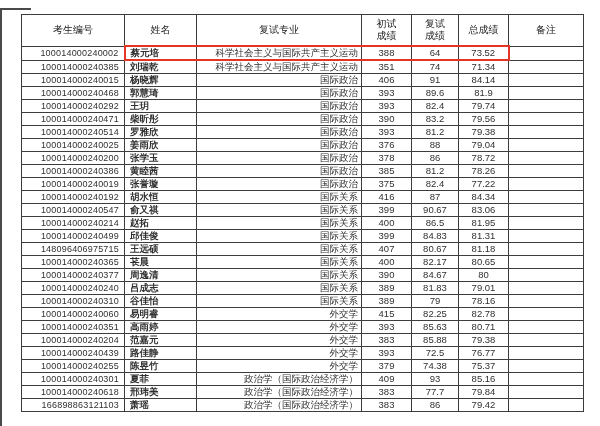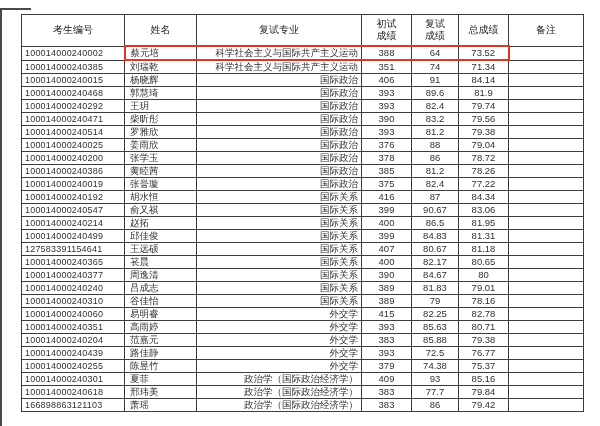--- a/index.html
+++ b/index.html
@@ -20,22 +20,22 @@
   th, td { border:1px solid var(--line); overflow:hidden; }
   th {
     height:30px; font-size:10px; font-weight:normal; text-align:center;
     color:#222; padding:0 1px; line-height:1.2;
   }
   .hdr2 { display:inline-block; width:2.3em; line-height:1.25; }
   td {
     height:12px; padding:0 3px; font-size:9.5px; line-height:12px;
     white-space:nowrap; color:#303030;
   }
-  td.c0 { padding-right:5px; font-size:9px; letter-spacing:.2px; }
-  td.c1 { text-align:left; padding-left:5px; }
+  td.c0 { text-align:right; padding-right:5px; font-size:9px; letter-spacing:.2px; }
+  td.c1 { text-align:left; padding-left:5px;font-weight:bold; }
   td.c2 { text-align:right; padding-left:5px; }
   td.c3, td.c4, td.c5 { text-align:center; }
   td.c6 { }
 
   tr.hl td:nth-child(n+2):nth-child(-n+6) {
     border-top:2px solid var(--hl);
     border-bottom:2px solid var(--hl);
   }
   tr.hl td:nth-child(2) { border-left:2px solid var(--hl); }
   tr.hl td:nth-child(6) { border-right:2px solid var(--hl); }
@@ -197,21 +197,21 @@
       <tr>
         <td class="c0">100014000240499</td>
         <td class="c1">邱佳俊</td>
         <td class="c2">国际关系</td>
         <td class="c3">399</td>
         <td class="c4">84.83</td>
         <td class="c5">81.31</td>
         <td class="c6"></td>
       </tr>
       <tr>
-        <td class="c0">127583391154641</td>
+        <td class="c0">148096406975715</td>
         <td class="c1">王远硕</td>
         <td class="c2">国际关系</td>
         <td class="c3">407</td>
         <td class="c4">80.67</td>
         <td class="c5">81.18</td>
         <td class="c6"></td>
       </tr>
       <tr>
         <td class="c0">100014000240365</td>
         <td class="c1">苌晨</td>

